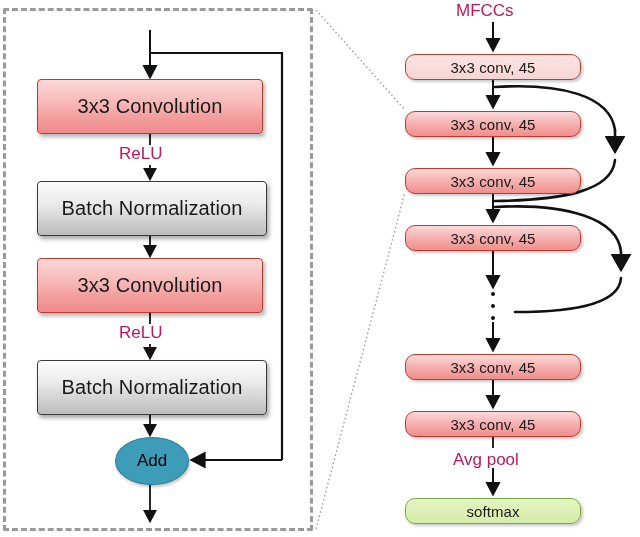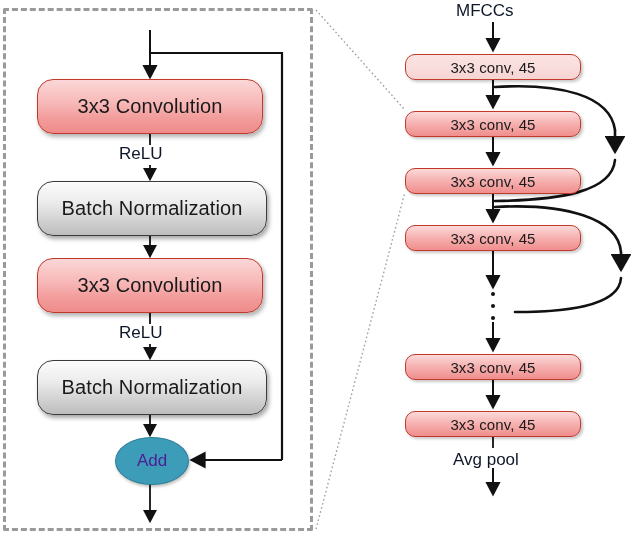--- a/index.html
+++ b/index.html
@@ -51,21 +51,21 @@
     color: #1a1a1a;
     white-space: nowrap;
     letter-spacing: .1px;
   }
 
   .node.big {
     width: 226px;
     height: 55px;
     left: 37px;
     font-size: 20px;
-    border-radius: 16px;
+    border-radius: 4px;
   }
 
   .node.conv-big {
     border: 1.6px solid #c0392b;
     background: linear-gradient(to bottom, #fbd7d7 0%, #f7b7b6 45%, #f29e9d 70%, #ef8b8b 100%);
     box-shadow: 2px 3px 4px rgba(0,0,0,0.30);
   }
   .node.bn-big {
     border: 1.6px solid #3a3a3a;
     background: linear-gradient(to bottom, #fcfcfc 0%, #ebebeb 40%, #d2d2d2 72%, #bdbdbd 100%);
@@ -77,21 +77,21 @@
     left: 115px;
     top: 437px;
     width: 72px;
     height: 46px;
     border-radius: 50%;
     background: #3d9db8;
     border: 1.5px solid #2a7f98;
     display: flex;
     align-items: center;
     justify-content: center;
-    color: #4c1d95;
+    color: #000000;
     font-size: 17px;
     box-shadow: 1px 2px 3px rgba(0,0,0,0.25);
   }
 
   
   .node.small {
     width: 176px;
     height: 26px;
     left: 405px;
     font-size: 15px;
@@ -110,21 +110,21 @@
   .node.softmax {
     border: 1.4px solid #7aa83c;
     background: linear-gradient(to bottom, #e4f3c4 0%, #ddf0b5 50%, #d5ecab 100%);
     box-shadow: 2px 2px 3px rgba(0,0,0,0.22);
   }
 
   
   .flabel {
     position: absolute;
     font-size: 17px;
-    color: #0f172a;
+    color: #be185d;
     white-space: nowrap;
   }
 
   .vdots {
     position: absolute;
     left: 487px;
     top: 292px;
     width: 12px;
     height: 28px;
     display: flex;
@@ -261,14 +261,17 @@
   <div class="node small conv-small" style="top:354px;">
     <span>3x3 conv, 45</span>
   </div>
 
   <div class="node small conv-small" style="top:411px;">
     <span>3x3 conv, 45</span>
   </div>
 
   <div class="flabel" style="left:453px; top:450px;">Avg pool</div>
 
+  <div class="node small softmax" style="top:498px;">
+    <span>softmax</span>
+  </div>
 
 </div>
 
 </body></html>

